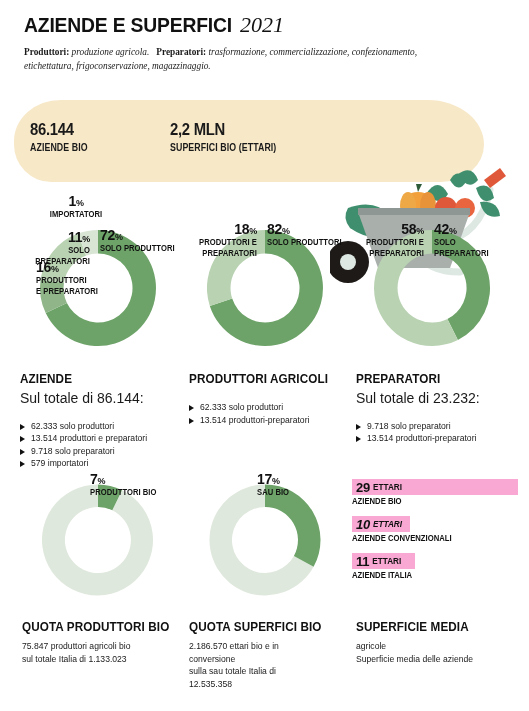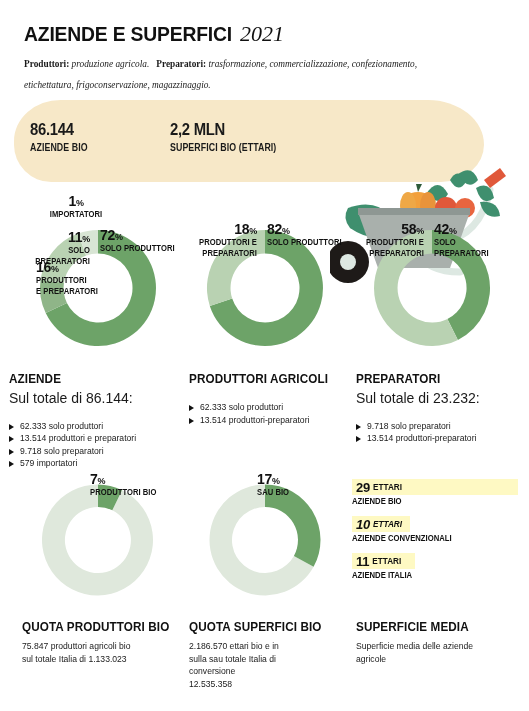--- a/index.html
+++ b/index.html
@@ -18,25 +18,24 @@
   .title {
     font-family: "Liberation Sans Narrow", "Liberation Sans", sans-serif;
     font-weight: bold; font-size: 21px; letter-spacing: -0.2px;
     transform: scaleX(0.92); transform-origin: left center;
     color: #111;
   }
   .title-year {
     font-family: "Liberation Serif", serif;
     font-style: italic; font-size: 22px; color: #111;
     margin-left: -10px;
-    margin-top: 9px;
   }
   .subtitle {
     font-family: "Liberation Serif", serif;
-    font-size: 9.3px; line-height: 21px; color: #1a1a1a;
+    font-size: 9.3px; line-height: 14px; color: #1a1a1a;
     margin-top: 7px; width: 420px;
   }
   .subtitle b { font-weight: bold; font-style: normal; }
   .subtitle i { font-style: italic; }
 
   
   .banner-wrap { position: absolute; left: 0; top: 92px; width: 529px; height: 100px; }
   .banner-blob {
     position: absolute; left: 14px; top: 8px; width: 470px; height: 82px;
     background: #f7e8c8;
@@ -96,21 +95,21 @@
   .tblock li { font-size: 8.6px; line-height: 12.6px; color: #1a1a1a; position: relative; padding-left: 11px; }
   .tblock li::before {
     content: ""; position: absolute; left: 0; top: 4px;
     border-left: 5.5px solid #111; border-top: 3.6px solid transparent; border-bottom: 3.6px solid transparent;
   }
   .tblock .body { font-size: 8.6px; line-height: 12.6px; color: #1a1a1a; }
 
   
   .bars { position: absolute; left: 352px; top: 479px; width: 172px; }
   .bar-item { margin-bottom: 10px; }
-  .bar-fill { position: relative; height: 16px; background: #fef9c3; display: flex; align-items: center; padding-left: 4px; }
+  .bar-fill { position: relative; height: 16px; background: #f9a8d4; display: flex; align-items: center; padding-left: 4px; }
   .bar-val {
     font-family: "Liberation Sans Narrow", "Liberation Sans", sans-serif;
     font-weight: bold; font-size: 13px; color: #111; letter-spacing: -0.2px;
   }
   .bar-unit {
     font-family: "Liberation Sans Narrow", "Liberation Sans", sans-serif;
     font-weight: bold; font-size: 8.2px; color: #111; margin-left: 3px;
   }
   .bar-cap {
     font-family: "Liberation Sans Narrow", "Liberation Sans", sans-serif;
@@ -265,21 +264,21 @@
       </div>
 
       <div class="lbl" style="left:86px; top:24px; width:82px;">
         <span class="pct">42</span><span class="pct"><small>%</small></span>
         <span class="txt">SOLO</span>
         <span class="txt">PREPARATORI</span>
       </div>
     </div>
   </div>
 
-  <div class="tblock" style="left:9px; top:372px;">
+  <div class="tblock" style="left:20px; top:372px;">
     <h3>AZIENDE</h3>
     <div class="lead">Sul totale di 86.144:</div>
     <ul>
       <li>62.333 solo produttori</li>
       <li>13.514 produttori e preparatori</li>
       <li>9.718 solo preparatori</li>
       <li>579 importatori</li>
     </ul>
   </div>
 
@@ -360,24 +359,24 @@
 
   <div class="tblock" style="left:22px; top:620px;">
     <h3>QUOTA PRODUTTORI BIO</h3>
     <div class="body">75.847 produttori agricoli bio</div>
     <div class="body">sul totale Italia di 1.133.023</div>
   </div>
 
   <div class="tblock" style="left:189px; top:620px;">
     <h3>QUOTA SUPERFICI BIO</h3>
     <div class="body">2.186.570 ettari bio e in</div>
+    <div class="body">conversione</div>
     <div class="body">sulla sau totale Italia di</div>
-    <div class="body">conversione</div>
     <div class="body">12.535.358</div>
   </div>
 
   <div class="tblock" style="left:356px; top:620px;">
     <h3>SUPERFICIE MEDIA</h3>
+    <div class="body">agricole</div>
     <div class="body">Superficie media delle aziende</div>
-    <div class="body">agricole</div>
   </div>
 
 </div>
 
 </body></html>

